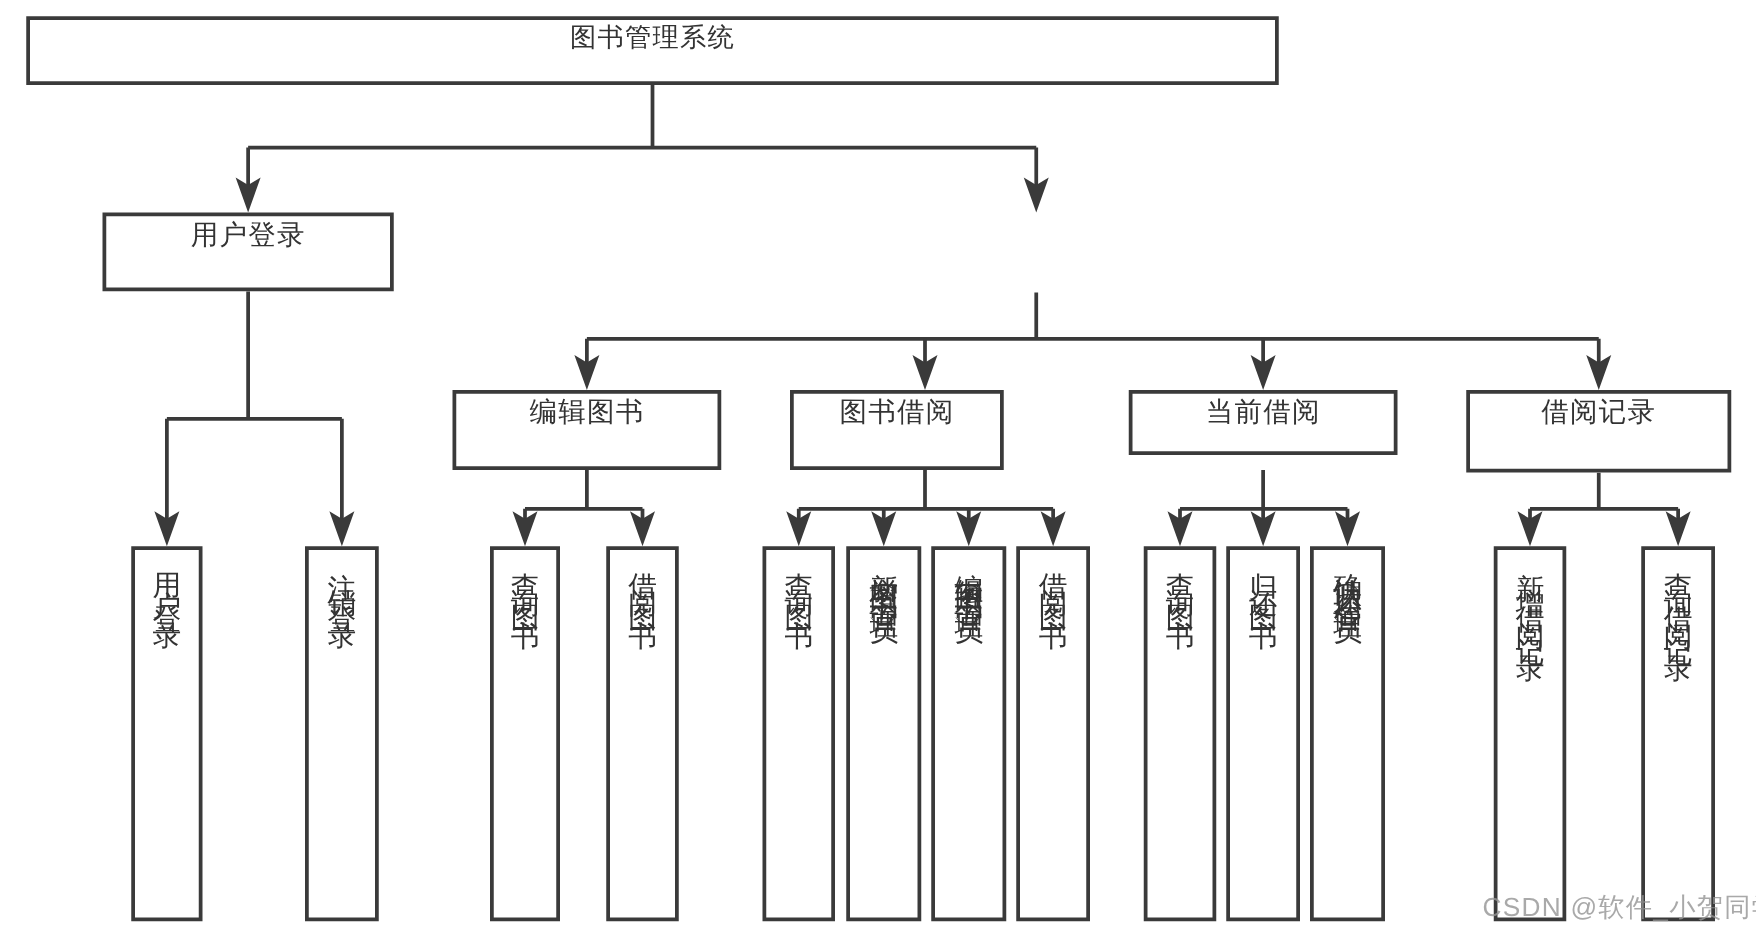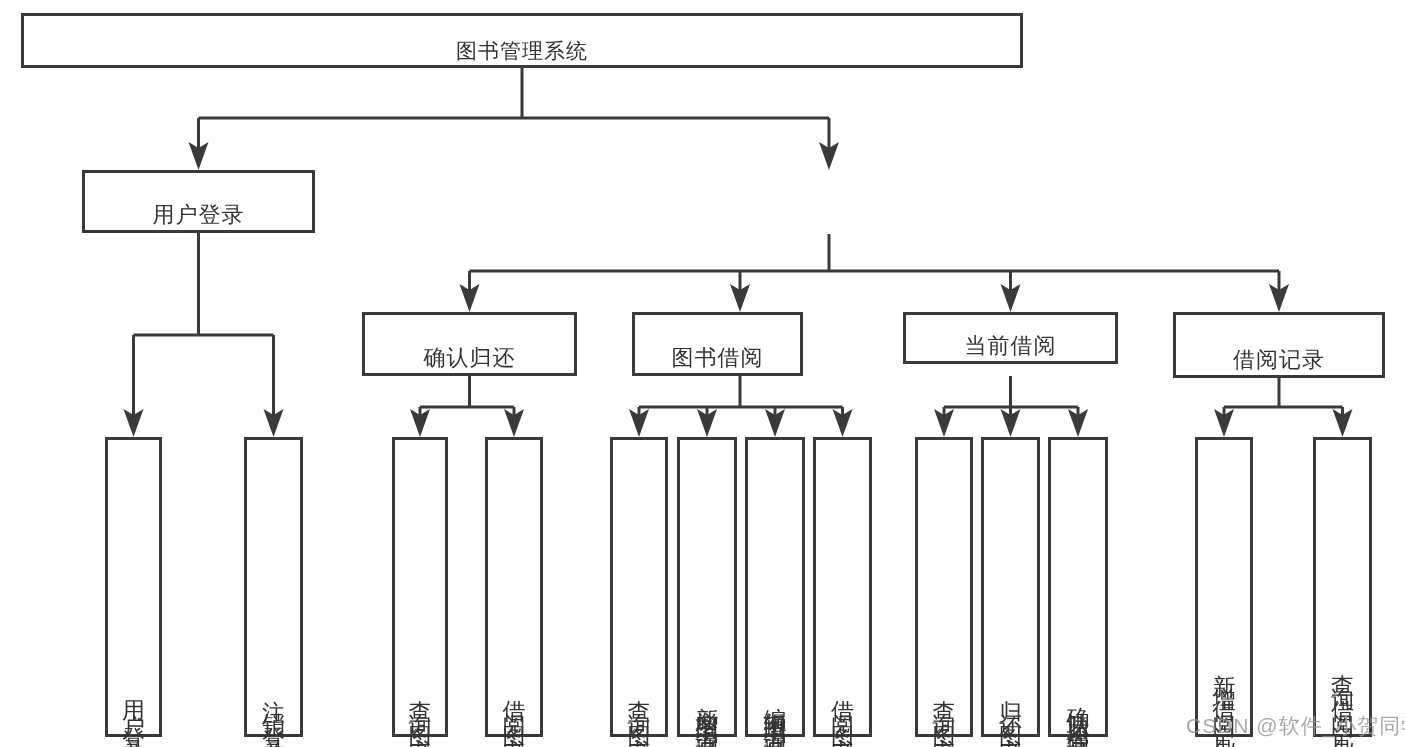--- a/index.html
+++ b/index.html
@@ -14,21 +14,21 @@
     background:#ffffff;
     overflow:hidden;
   }
   .connectors{position:absolute;left:0;top:0;z-index:1;}
   .node{
     position:absolute;
     box-sizing:border-box;
     border:3px solid var(--line);
     background:#ffffff;
     display:flex;
-    align-items:flex-end;
+    align-items:flex-start;
     justify-content:center;
     color:var(--text);
     z-index:2;
   }
   .hlabel{
     font-size:22px;
     letter-spacing:1px;
     white-space:nowrap;
   }
   .root .hlabel{font-size:21px;}
@@ -116,21 +116,21 @@
 
   <div class="node root" style="left:21px;top:13px;width:1002px;height:55px">
     <span class="hlabel">图书管理系统</span>
   </div>
 
   <div class="node" style="left:82px;top:170px;width:233px;height:63px">
     <span class="hlabel">用户登录</span>
   </div>
 
   <div class="node" style="left:362px;top:312px;width:215px;height:64px">
-    <span class="hlabel">确认归还</span>
+    <span class="hlabel">编辑图书</span>
   </div>
   <div class="node" style="left:632px;top:312px;width:171px;height:64px">
     <span class="hlabel">图书借阅</span>
   </div>
   <div class="node" style="left:903px;top:312px;width:215px;height:52px">
     <span class="hlabel">当前借阅</span>
   </div>
   <div class="node" style="left:1173px;top:312px;width:212px;height:66px">
     <span class="hlabel">借阅记录</span>
   </div>

